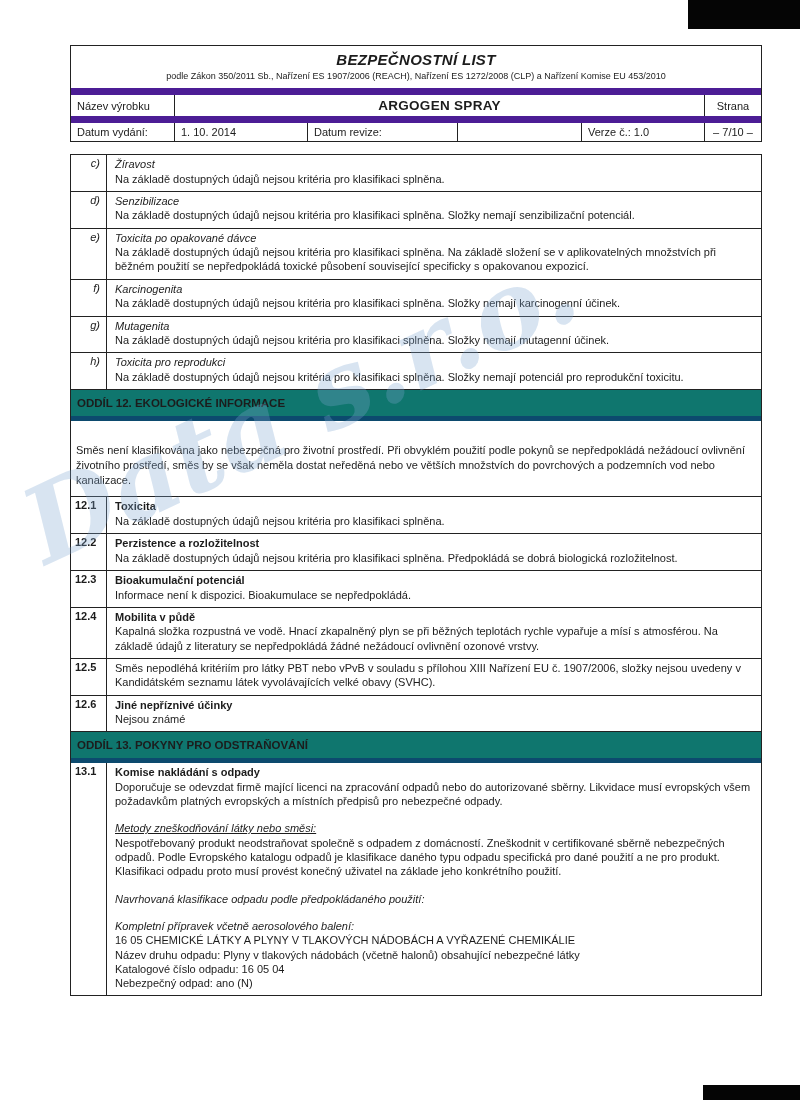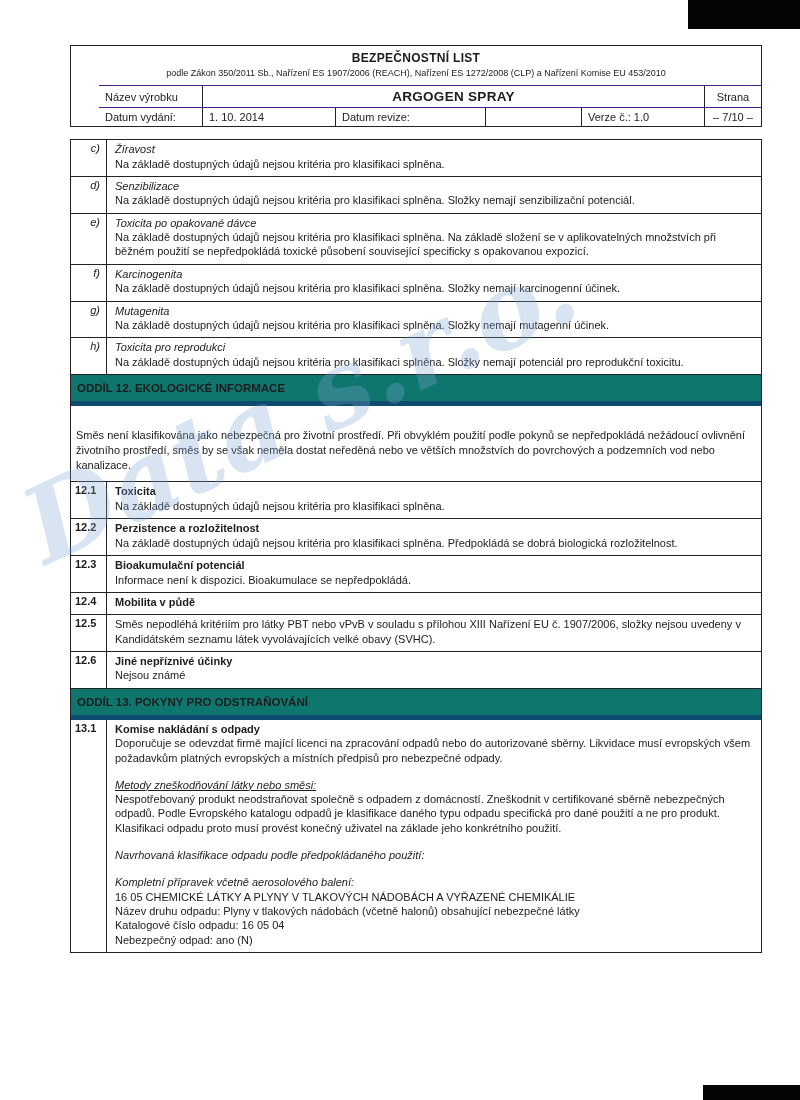--- a/index.html
+++ b/index.html
@@ -29,23 +29,23 @@
     color: rgba(125, 165, 210, 0.30);
     white-space: nowrap;
     pointer-events: none;
     z-index: 5;
   }
   .doc { position: absolute; left: 70px; top: 45px; width: 692px; z-index: 2; }
 
   
   .header-box { border: 1px solid #222; background: transparent; }
   .title-block { text-align: center; padding: 5px 10px 7px; }
-  .doc-title { font-size: 12px; font-weight: bold; letter-spacing: 0.3px; }
+  .doc-title { font-size: 15px; font-weight: bold; letter-spacing: 0.3px; font-style: italic; }
   .doc-subtitle { font-size: 9px; margin-top: 3px; color: #222; }
-  .hrow { display: flex; border-top: 1px solid #4c1d95; align-items: stretch; margin-left: 28px; }
+  .hrow { display: flex; border-top: 7px solid #4c1d95; align-items: stretch; }
   .hcell { border-left: 1px solid #222; padding: 3px 6px; font-size: 11px; display: flex; align-items: center; }
   .hcell:first-child { border-left: none; }
   .w-label { width: 103px; flex: none; }
   .w-date { width: 133px; flex: none; }
   .w-rev { width: 150px; flex: none; }
   .w-ver { width: 123px; flex: none; }
   .w-page { width: 57px; flex: none; justify-content: center; text-align: center; }
   .grow { flex: 1; }
   .product-cell { justify-content: center; font-size: 13.5px; font-weight: bold; letter-spacing: 0.3px; }
 
@@ -171,20 +171,21 @@
             <div class="lcol num" data-name="item-number">12.3</div>
             <div class="ccol" data-name="item-content">
               <div class="ititle bold" data-name="item-title">Bioakumulační potenciál</div>
               <div class="itext" data-name="item-text">Informace není k dispozici. Bioakumulace se nepředpokládá.</div>
             </div>
           </div>
           <div class="brow" data-name="section12-row">
             <div class="lcol num" data-name="item-number">12.4</div>
             <div class="ccol" data-name="item-content">
               <div class="ititle bold" data-name="item-title">Mobilita v půdě</div>
+              <div class="itext" data-name="item-text">Kapalná složka rozpustná ve vodě. Hnací zkapalněný plyn se při běžných teplotách rychle vypařuje a mísí s atmosférou. Na základě údajů z literatury se nepředpokládá žádné nežádoucí ovlivnění ozonové vrstvy.</div>
             </div>
           </div>
           <div class="brow" data-name="section12-row">
             <div class="lcol num" data-name="item-number">12.5</div>
             <div class="ccol" data-name="item-content">
               <div class="itext" data-name="item-text">Směs nepodléhá kritériím pro látky PBT nebo vPvB v souladu s přílohou XIII Nařízení EU č. 1907/2006, složky nejsou uvedeny v Kandidátském seznamu látek vyvolávajících velké obavy (SVHC).</div>
             </div>
           </div>
           <div class="brow" data-name="section12-row">
             <div class="lcol num" data-name="item-number">12.6</div>

